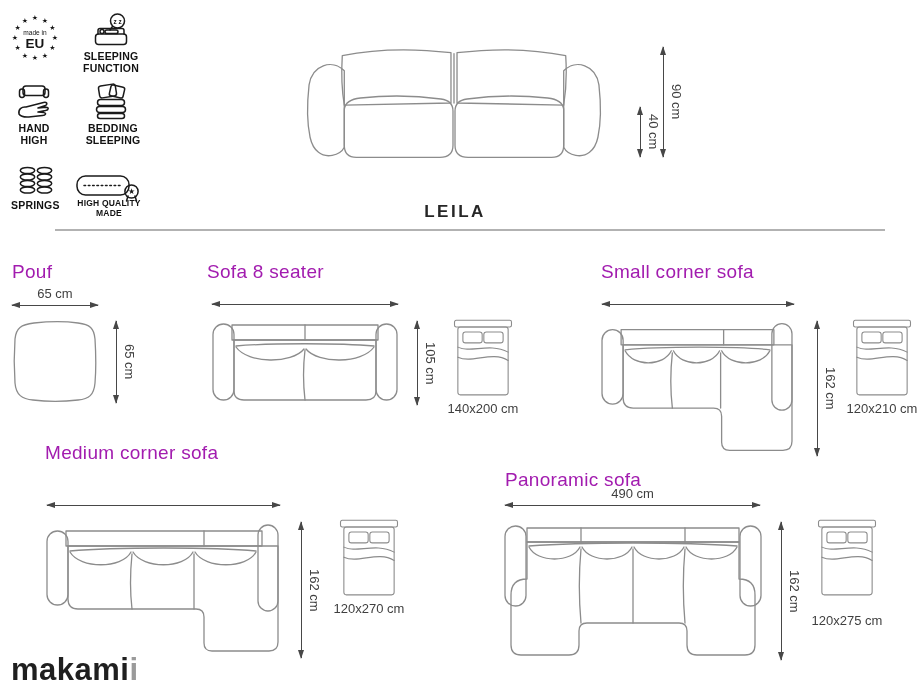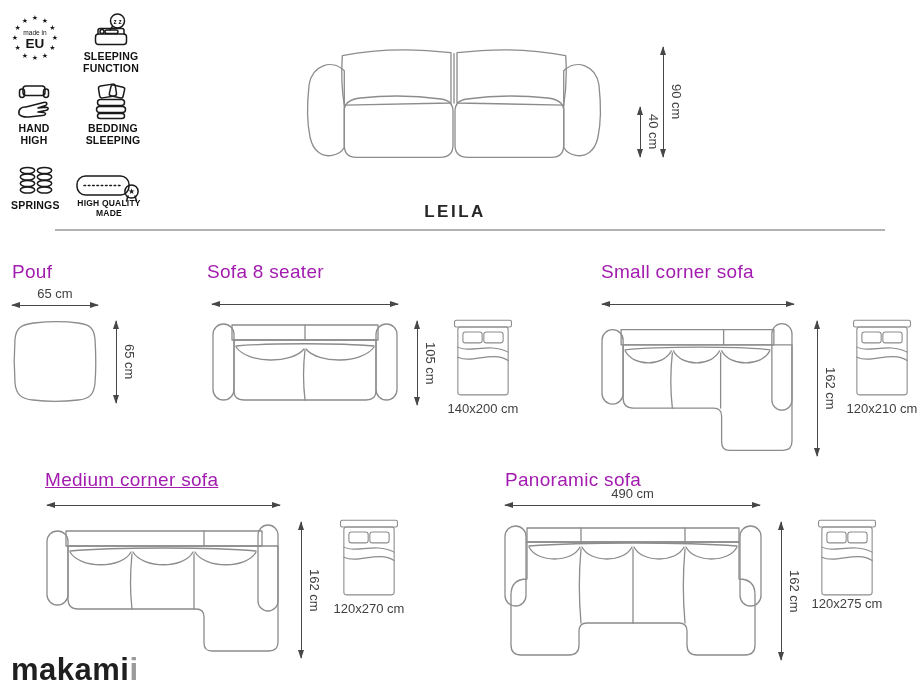--- a/index.html
+++ b/index.html
@@ -203,21 +203,21 @@
   <svg class="abs lineart" style="left:851px; top:319px;" width="62" height="78" viewBox="0 0 74 92">
     <rect x="3" y="1" width="68" height="8" rx="2"></rect>
     <rect x="7" y="9" width="60" height="81" rx="3"></rect>
     <rect x="13" y="15" width="23" height="13" rx="3"></rect>
     <rect x="38" y="15" width="23" height="13" rx="3"></rect>
     <path d="M7,33 C22,41 44,27 67,39"></path>
     <path d="M7,45 C24,53 48,37 67,49"></path>
   </svg>
   <div class="abs dim-text dim-text-h" style="left:832px; top:401px; width:100px;">120x210 cm</div>
 
-  <div class="abs section-label" style="left:45px; top:469px;text-decoration:underline;">Medium corner sofa</div>
+  <div class="abs section-label" style="left:45px; top:442px;">Medium corner sofa</div>
   <div class="abs dim-h" style="left:47px; top:505px; width:233px;"></div>
   <svg class="abs lineart" style="left:44px; top:519px;" width="240" height="140" viewBox="0 0 240 138">
     <rect x="22" y="11" width="196" height="15"></rect>
     <path d="M160,11 L160,26"></path>
     <path d="M24,26 L234,26 L234,122 Q234,131 225,131 L168,131 Q160,131 160,123 L160,97 Q160,89 152,89 L34,89 Q24,89 24,79 Z"></path>
     <path d="M26,31 C70,27 170,27 212,31"></path>
     <path d="M26,32 C36,49 78,49 87,32"></path>
     <path d="M89,32 C99,49 140,49 149,32"></path>
     <path d="M151,32 C161,49 203,49 212,32"></path>
     <path d="M88,34 C86,54 86,72 88,89"></path>
@@ -258,17 +258,17 @@
   <div class="abs dim-v" style="left:781px; top:522px; height:138px;"></div>
   <div class="abs vlabel" style="left:786px; top:522px; height:138px;">162 cm</div>
   <svg class="abs lineart" style="left:816px; top:519px;" width="62" height="78" viewBox="0 0 74 92">
     <rect x="3" y="1" width="68" height="8" rx="2"></rect>
     <rect x="7" y="9" width="60" height="81" rx="3"></rect>
     <rect x="13" y="15" width="23" height="13" rx="3"></rect>
     <rect x="38" y="15" width="23" height="13" rx="3"></rect>
     <path d="M7,33 C22,41 44,27 67,39"></path>
     <path d="M7,45 C24,53 48,37 67,49"></path>
   </svg>
-  <div class="abs dim-text dim-text-h" style="left:797px; top:596px; width:100px;">120x275 cm</div>
+  <div class="abs dim-text dim-text-h" style="left:797px; top:613px; width:100px;">120x275 cm</div>
 
   <div class="abs brand" style="left:11px; top:652px;"><span>makami</span><span class="accent">i</span></div>
 
 </div>
 
 </body></html>

